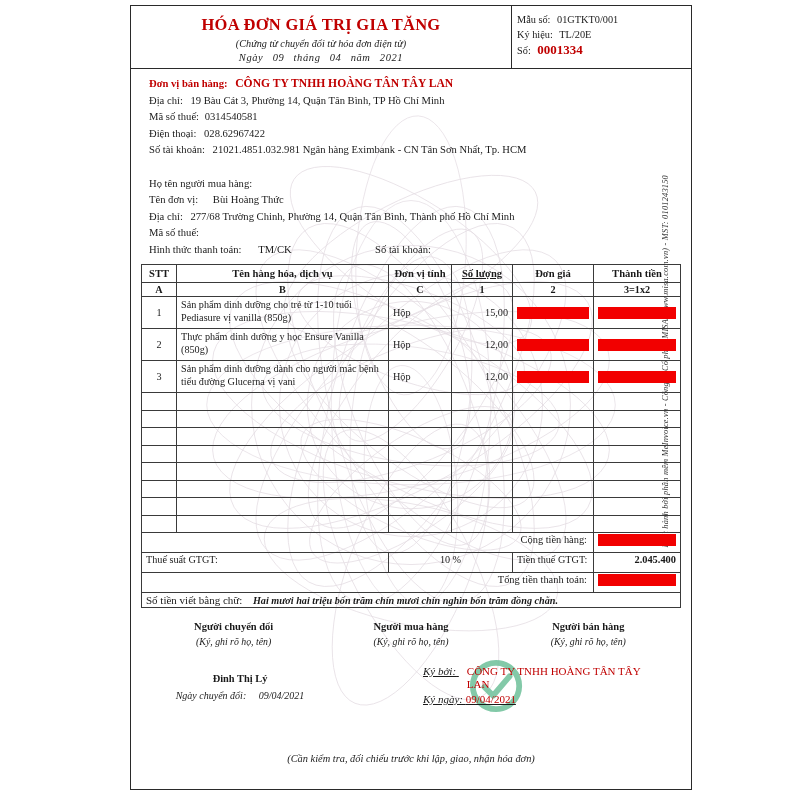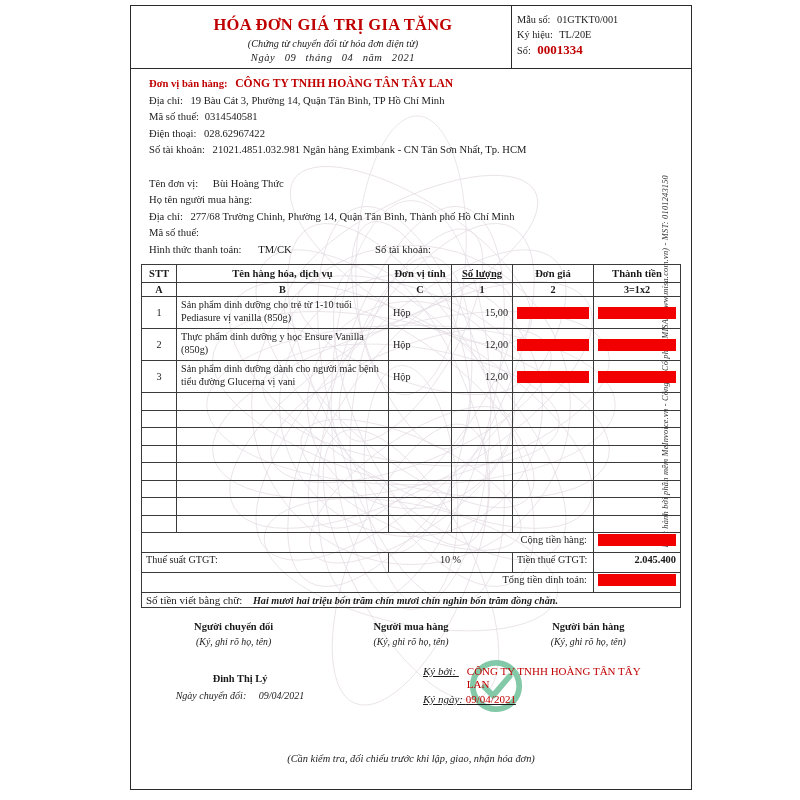--- a/index.html
+++ b/index.html
@@ -17,21 +17,21 @@
     background:#fff;
     overflow:hidden;
   }
   
   .wm{position:absolute;inset:0;pointer-events:none;z-index:0;opacity:.30;}
   .wm svg{width:100%;height:100%;display:block;}
   .layer{position:relative;z-index:2;}
 
   
   .hdr{position:relative;height:62px;border-bottom:1.2px solid #2a2a2a;}
-  .hdr-left{position:absolute;left:12px;top:0;width:380px;height:100%;text-align:center;}
+  .hdr-left{position:absolute;left:0;top:0;width:380px;height:100%;text-align:center;}
   .hdr-sep{position:absolute;left:380px;top:0;width:0;height:100%;border-left:1.2px solid #2a2a2a;}
   .hdr-right{position:absolute;left:386px;top:6px;right:4px;}
   .title{
     color:#c00000;font-weight:bold;font-size:16.5px;letter-spacing:.3px;
     margin-top:9px;
   }
   .subtitle{font-style:italic;font-size:10.2px;margin-top:3px;}
   .dateline{font-style:italic;font-size:10.5px;margin-top:3px;letter-spacing:.6px;}
   .dateline span{margin:0 3px;}
   .frow{font-size:10.3px;line-height:15px;white-space:nowrap;}
@@ -216,26 +216,26 @@
       <div class="r">
         <span>Số tài khoản:</span>
         <span class="v">21021.4851.032.981 Ngân hàng Eximbank - CN Tân Sơn Nhất, Tp. HCM</span>
       </div>
     </div>
 
     <div class="gap"></div>
 
     <div class="party">
       <div class="r">
+        <span>Họ tên người mua hàng:</span>
+        <span class="v"></span>
+      </div>
+      <div class="r">
         <span>Tên đơn vị:</span>
         <span class="v" style="margin-left:12px">Bùi Hoàng Thức</span>
-      </div>
-      <div class="r">
-        <span>Họ tên người mua hàng:</span>
-        <span class="v"></span>
       </div>
       <div class="r">
         <span>Địa chỉ:</span>
         <span class="v">277/68 Trường Chinh, Phường 14, Quận Tân Bình, Thành phố Hồ Chí Minh</span>
       </div>
       <div class="r">
         <span>Mã số thuế:</span>
         <span class="v"></span>
       </div>
       <div class="r">
@@ -376,21 +376,21 @@
                 <span class="redact"></span>
               </td>
           </tr>
           <tr class="tot">
             <td colspan="2" class="vat-lbl">Thuế suất GTGT:</td>
             <td colspan="2" class="vat-rate">10 %</td>
             <td class="vat-lbl">Tiền thuế GTGT:</td>
             <td class="num">2.045.400</td>
           </tr>
           <tr class="tot">
-            <td colspan="5" class="lab">Tổng tiền dinh toán:</td>
+            <td colspan="5" class="lab">Tổng tiền thanh toán:</td>
             <td class="num rcell">
                 <span class="redact"></span>
               </td>
           </tr>
           <tr class="words">
             <td colspan="6">
               <span class="wlab">Số tiền viết bằng chữ:</span>
               <span class="wval">Hai mươi hai triệu bốn trăm chín mươi chín nghìn bốn trăm đồng chẵn.</span>
             </td>
           </tr>

